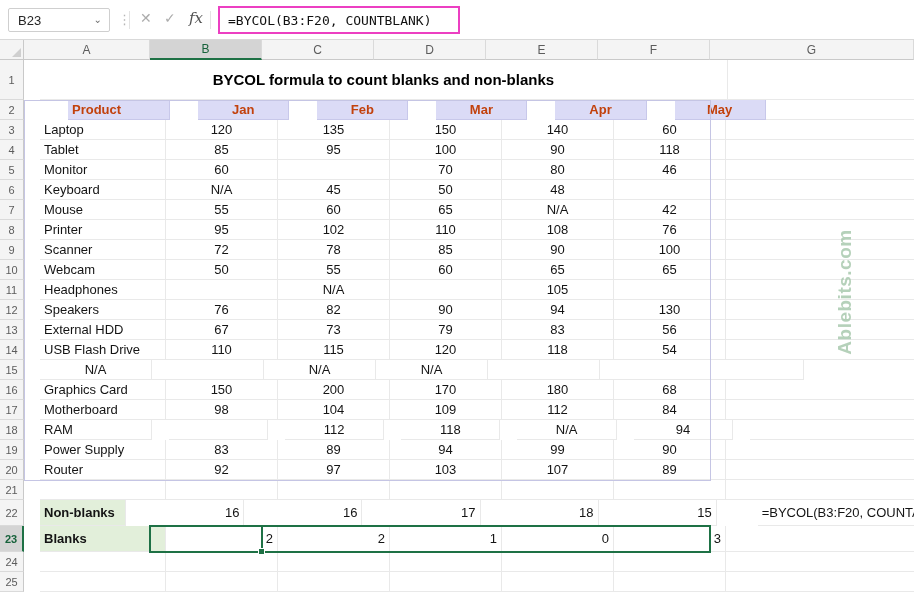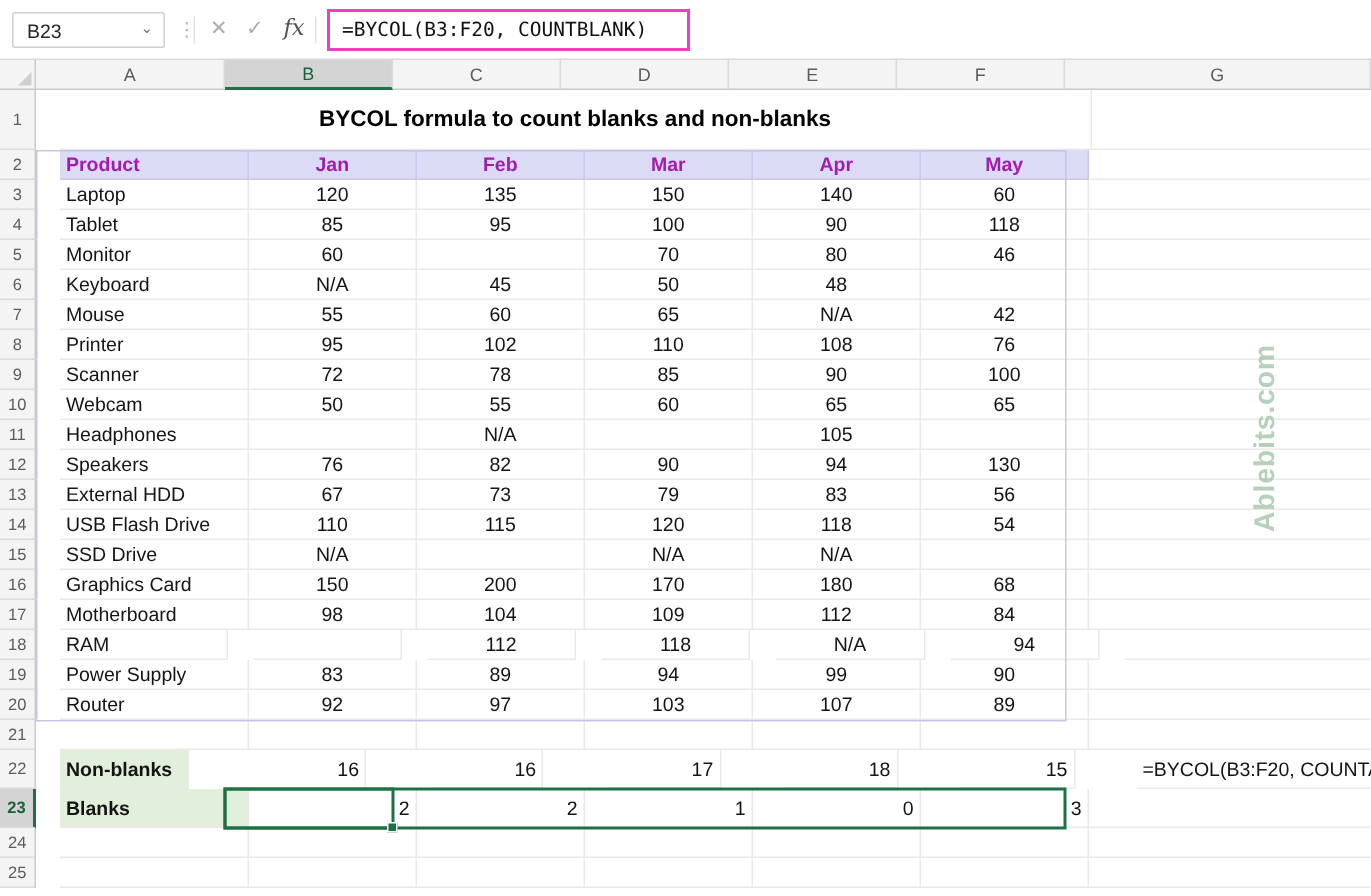--- a/index.html
+++ b/index.html
@@ -32,21 +32,21 @@
   .rh.sel { background:#D4D4D4; border-right:2px solid #1E7145; color:#17623B; font-weight:bold; }
 
   
   #grid-rows { position:absolute; left:40px; top:60px; width:890px; }
   .gr { display:flex; }
   .c { height:100%; border-right:1px solid #E9E9E9; border-bottom:1px solid #E9E9E9; font-size:13px; color:#141414;
        display:flex; align-items:center; padding:0 4px; overflow:hidden; white-space:nowrap; background:#fff; }
   .c.ctr { justify-content:center; }
   .c.rt  { justify-content:flex-end; }
   .c.title { font-weight:bold; font-size:15px; justify-content:center; color:#000; }
-  .c.ph { background:#DBDBF6; font-weight:bold; color:#a21caf; border-right-color:#C8C8EA; border-bottom-color:#C8C8EA; }
+  .c.ph { background:#DBDBF6; font-weight:bold; color:#c2410c; border-right-color:#C8C8EA; border-bottom-color:#C8C8EA;margin-left:28px; }
   .c.gl { background:#E2EFDA; font-weight:bold; }
   .c.note { overflow:visible; }
 
   
   .table-outline { position:absolute; left:24px; top:100px; width:687px; height:381px; border:1px solid #C5C5E4; pointer-events:none; }
   .sel-range { position:absolute; left:149px; top:525px; width:562px; height:28px; border:2px solid #1E7145; pointer-events:none; }
   .sel-cell  { position:absolute; left:149px; top:525px; width:114px; height:28px; border:2px solid #1E7145; pointer-events:none; }
   .fill-handle { position:absolute; left:258px; top:548px; width:7px; height:7px; background:#1E7145; border:1px solid #fff; pointer-events:none; }
 
   .watermark { position:absolute; left:758px; top:280px; width:175px; height:24px; transform:rotate(-90deg);
@@ -227,21 +227,20 @@
       <div class="gr" style="height: 20px;">
         <div class="c" style="width: 126px;">USB Flash Drive</div>
         <div class="c ctr" style="width: 112px;">110</div>
         <div class="c ctr" style="width: 112px;">115</div>
         <div class="c ctr" style="width: 112px;">120</div>
         <div class="c ctr" style="width: 112px;">118</div>
         <div class="c ctr" style="width: 112px;">54</div>
         <div class="c" style="width: 204px;"></div>
       </div>
       <div class="gr" style="height: 20px;">
-        <div class="c" style="width: 126px;">SSD Drive</div>
         <div class="c ctr" style="width: 112px;">N/A</div>
         <div class="c ctr" style="width: 112px;"></div>
         <div class="c ctr" style="width: 112px;">N/A</div>
         <div class="c ctr" style="width: 112px;">N/A</div>
         <div class="c ctr" style="width: 112px;"></div>
         <div class="c" style="width: 204px;"></div>
       </div>
       <div class="gr" style="height: 20px;">
         <div class="c" style="width: 126px;">Graphics Card</div>
         <div class="c ctr" style="width: 112px;">150</div>

